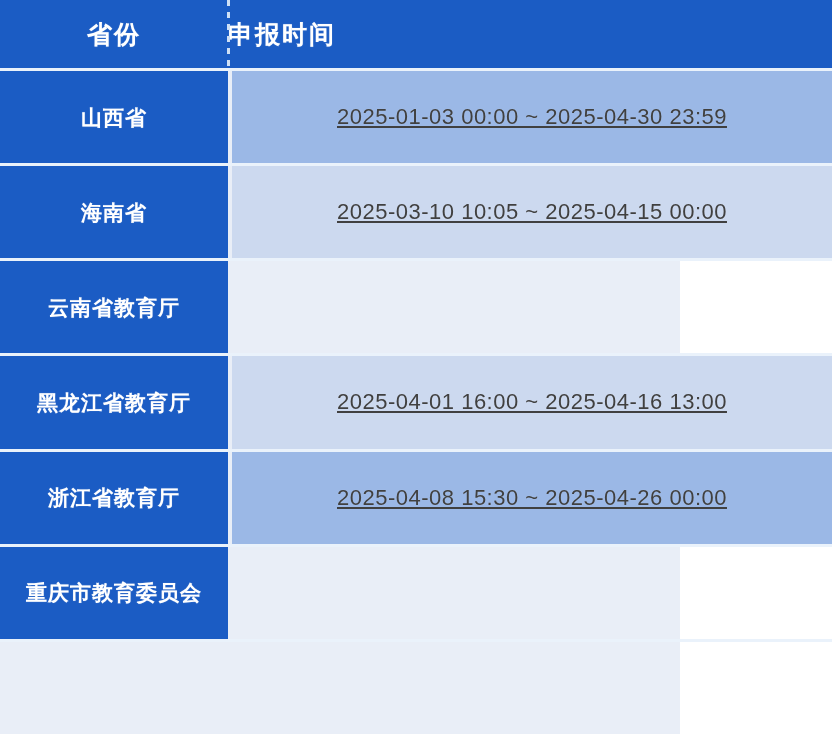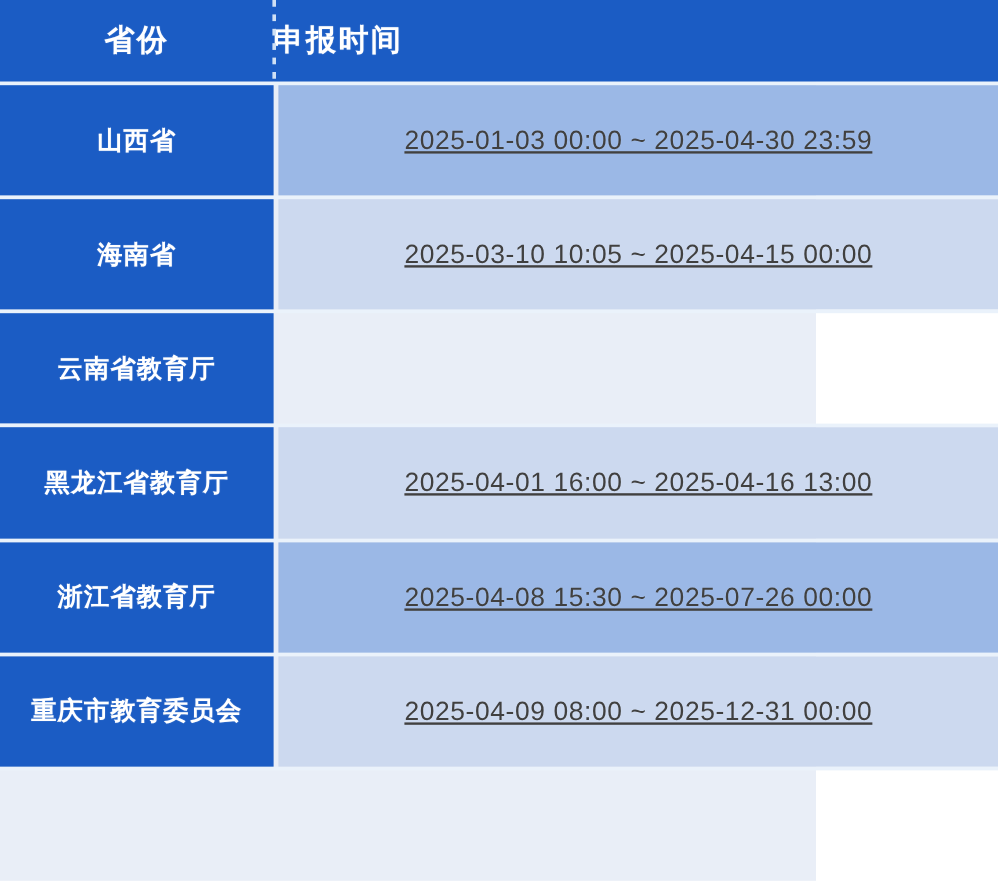--- a/index.html
+++ b/index.html
@@ -174,30 +174,27 @@
       <div class="cell-time">
         <span class="time-text">2025-04-01 16:00 ~ 2025-04-16 13:00</span>
       </div>
     </div>
 
     <div class="data-row row-dark">
       <div class="cell-province">
         <span class="province-text">浙江省教育厅</span>
       </div>
       <div class="cell-time">
-        <span class="time-text">2025-04-08 15:30 ~ 2025-07-26 00:00</span>
+        <span class="time-text">2025-04-08 15:30 ~ 2025-04-26 00:00</span>
       </div>
     </div>
 
     <div class="data-row row-light">
       <div class="cell-province">
         <span class="province-text">重庆市教育委员会</span>
-      </div>
-      <div class="cell-time">
-        <span class="time-text">2025-04-09 08:00 ~ 2025-12-31 00:00</span>
       </div>
     </div>
 
     <div class="data-row row-dark">
     </div>
 
   </div>
 </div>
 
 </body></html>

